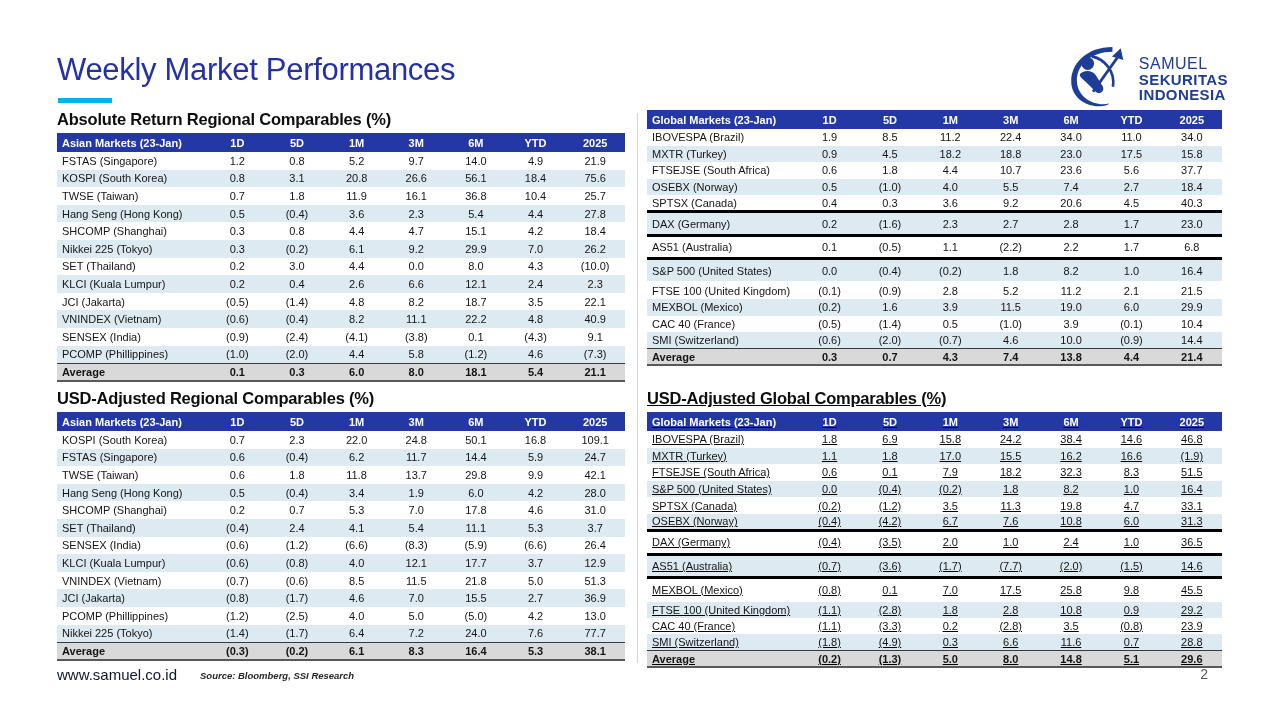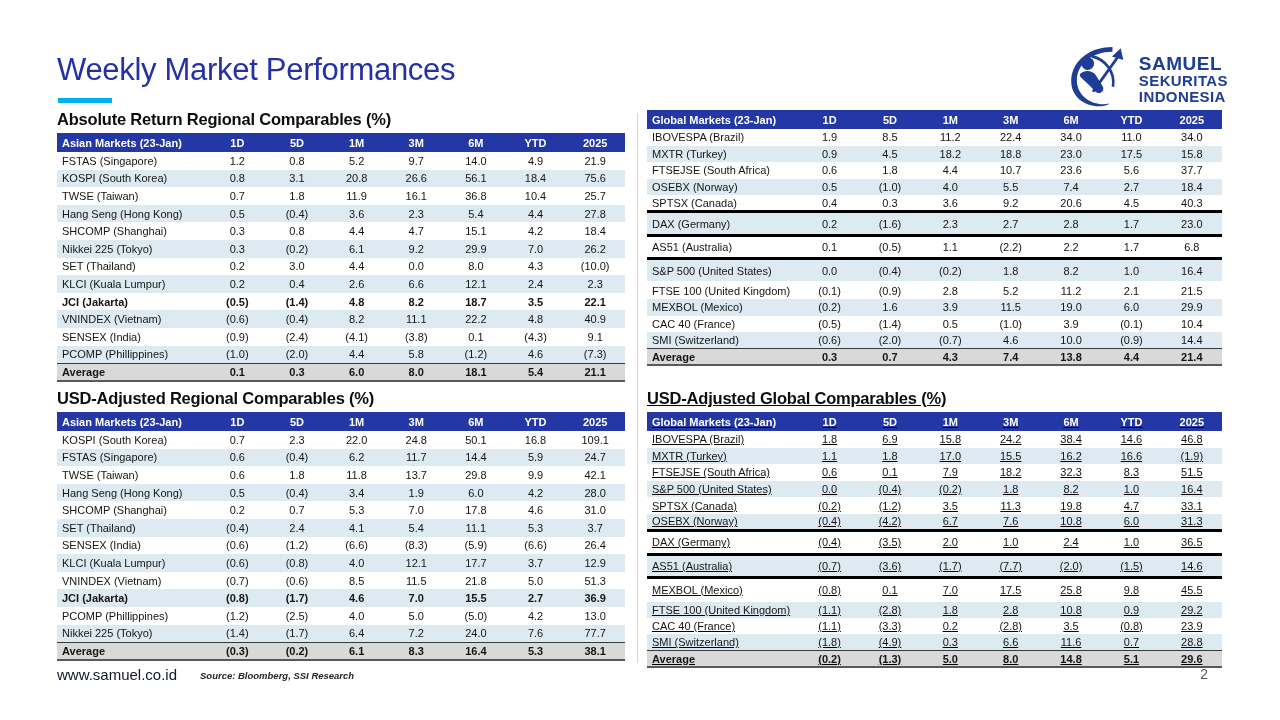--- a/index.html
+++ b/index.html
@@ -10,21 +10,21 @@
   html,body{width:1280px; height:720px; overflow:hidden; background:#fff;
     font-family:"Liberation Sans", sans-serif; position:relative;}
   .page{position:absolute; inset:0;}
 
   .page-title{position:absolute; left:57px; top:52px; font-size:31px; font-weight:500;
     color:var(--title-blue); letter-spacing:-0.3px;}
   .accent-bar{position:absolute; left:58px; top:98px; width:54px; height:5px; background:var(--accent-cyan);}
 
   .logo{position:absolute; right:52px; top:44px; display:flex; align-items:center; gap:9px;}
   .logo-text{color:var(--logo-navy); line-height:1.02; text-align:left;}
-  .logo-text .l1{font-size:19px; font-weight:700; letter-spacing:0.5px;}
+  .logo-text .l1{font-size:16px; font-weight:400; letter-spacing:0.5px;}
   .logo-text .l2,.logo-text .l3{font-size:15px; font-weight:600; letter-spacing:0.4px;}
 
   .section{position:absolute;}
   .sec-tl{left:57px; top:110px; width:568px;}
   .sec-tr{left:647px; top:110px; width:575px;}
   .sec-bl{left:57px; top:389px; width:568px;}
   .sec-br{left:647px; top:389px; width:575px;text-decoration:underline;}
   .section h2{font-size:16.5px; font-weight:700; color:#0d0d0d; letter-spacing:-0.2px; margin-bottom:4px;}
 
   table.tbl{width:100%; border-collapse:collapse; table-layout:fixed;}
@@ -33,21 +33,21 @@
     text-align:center; padding:2px 3px;}
   .tbl th.name{text-align:left; padding-left:5px;}
   .tbl thead tr{height:19px;}
   .tbl td{font-size:11px; color:#141414; text-align:center; padding:1px 3px; line-height:1.1;}
   .tbl td.name{text-align:left; padding-left:5px;}
   .tbl-left tbody tr{height:17.6px;}
   .tbl-right tbody tr{height:16.6px;}
   .tbl-right tbody tr.tall{height:23.5px;}
   .tbl tbody tr:nth-child(even) td{background:var(--stripe-blue);}
   .tbl tbody tr.tall td{border-top:3px solid #000000; border-bottom:2px solid #fff;margin-left:29px;}
-  .tbl tbody tr.bold td{font-weight:700;}
+  .tbl tbody tr.bold td{font-weight:400;}
   .tbl tbody tr.avg td{background:var(--average-gray)!important; font-weight:700;
     border-top:1px solid #3a3a3a; border-bottom:2.5px solid #595959;}
 
   .v-divider{position:absolute; left:637px; top:113px; width:1px; height:550px; background:#d6d6d6;}
 
   .footer-url{position:absolute; left:57px; top:666px; font-size:15px; color:#0f172a;}
   .footer-source{position:absolute; left:200px; top:670px; font-size:9.5px; font-style:italic;
     color:#262626; font-weight:700;}
   .footer-page{position:absolute; right:72px; top:666px; font-size:14px; color:#595959;}
 </style>

